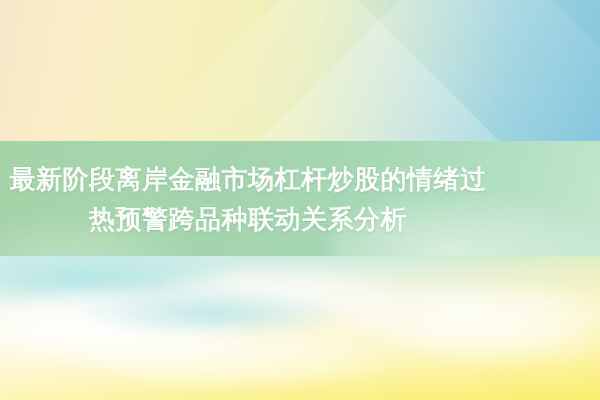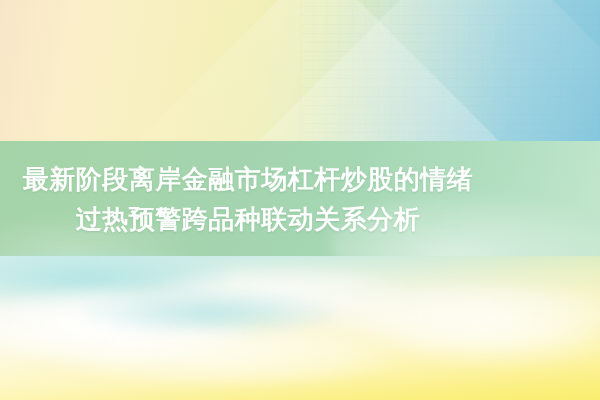--- a/index.html
+++ b/index.html
@@ -107,21 +107,21 @@
   }
 
   .title-wrap {
     position: absolute;
     left: 0; top: 141px;
     width: 496px; height: 115px;
     display: flex;
     align-items: center;
     justify-content: center;
     box-sizing: border-box;
-    padding: 0 19px;
+    padding: 0 6px;
   }
   .title-text {
     width: 100%;
     text-align: center;
     color: #fdfefd;
     font-size: 26px;
     font-weight: bold;
     line-height: 40px;
     letter-spacing: 0.5px;
     text-shadow: 0 1px 2px rgba(110,165,120,0.35);

